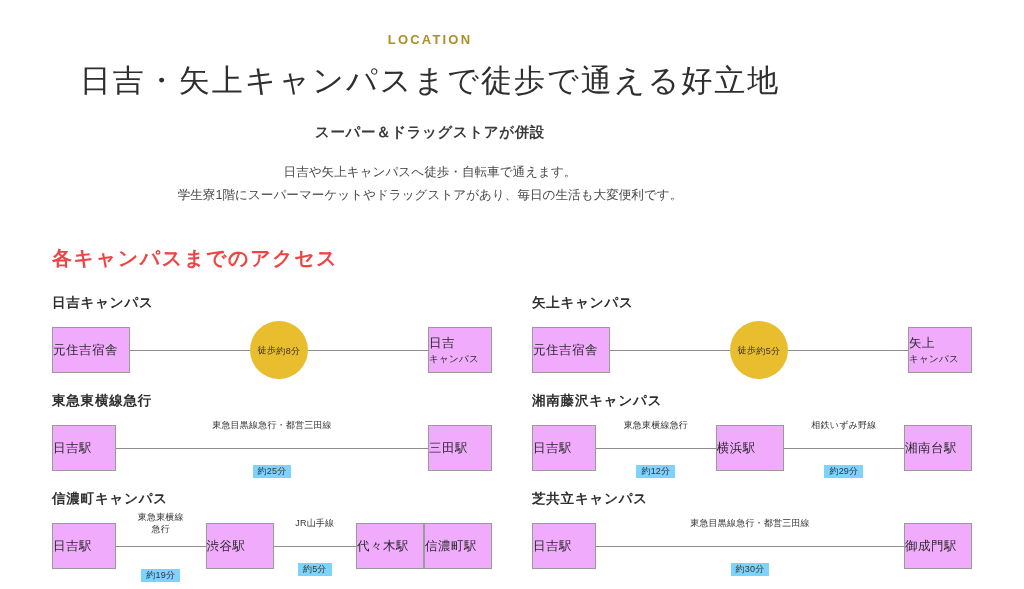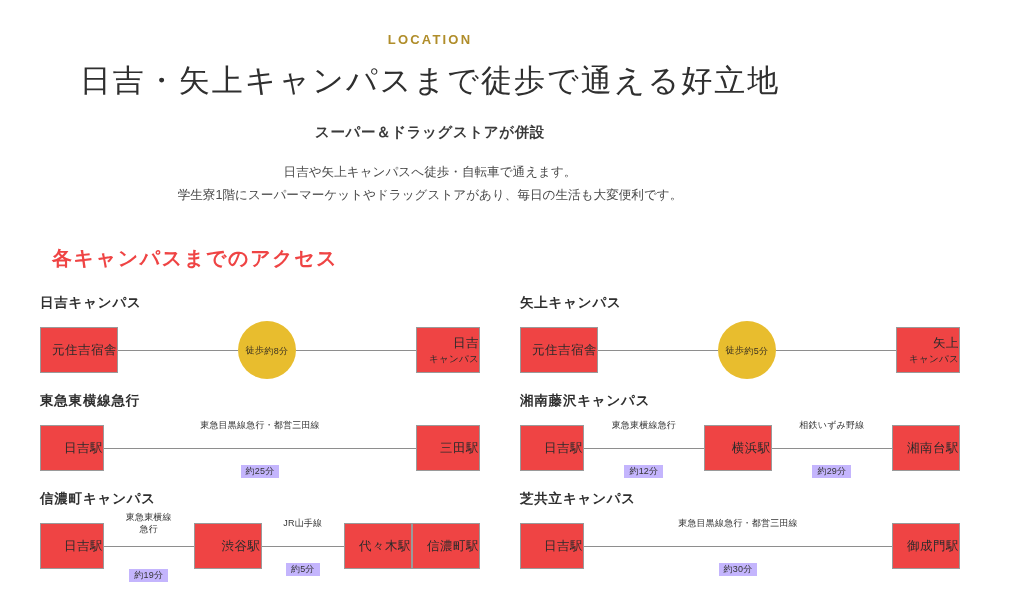--- a/index.html
+++ b/index.html
@@ -49,21 +49,21 @@
     font-family: "Liberation Serif", serif;
     font-size: 20px;
     letter-spacing: 1.6px;
     color: #ef4444;
   }
 
   
   .routes {
     position: relative;
     margin: 22px 0 0 0;
-    padding: 0 40px;
+    padding: 0 52px;
     display: grid;
     grid-template-columns: 440px 440px;
     column-gap: 40px;
     row-gap: 14px;
   }
   .route-block { position: relative; }
   .route-title {
     font-size: 13.5px;
     font-weight: 700;
     letter-spacing: 0.8px;
@@ -73,24 +73,24 @@
   .route-row {
     position: relative;
     height: 56px;
     display: flex;
     align-items: center;
   }
 
   
   .node {
     border: 1px solid #9a9a9a;
-    background: #ef4444;
+    background: #f0abfc;
     display: flex;
     flex-direction: column;
-    align-items: flex-end;
+    align-items: flex-start;
     justify-content: center;
     text-align: center;
     z-index: 2;
     flex: none;
   }
   .node .n1 { font-size: 12.5px; letter-spacing: 0.5px; line-height: 1.25; }
   .node .n2 { font-size: 9.5px; letter-spacing: 0.3px; line-height: 1.3; margin-top: 1px; }
 
   .node-wide  { width: 78px; height: 46px; }
   .node-small { width: 64px; height: 46px; }
@@ -124,21 +124,21 @@
     line-height: 1.35;
     text-align: center;
     color: #333;
     letter-spacing: 0.2px;
     white-space: nowrap;
     margin-bottom: 1px;
   }
   .seg-time {
     position: relative;
     z-index: 1;
-    background: #c4b5fd;
+    background: #7dd3fc;
     padding: 0 5px;
     font-size: 9px;
     color: #333;
     text-align: center;
     letter-spacing: 0.2px;
     white-space: nowrap;
     margin-top: 1px;
   }
 
   

